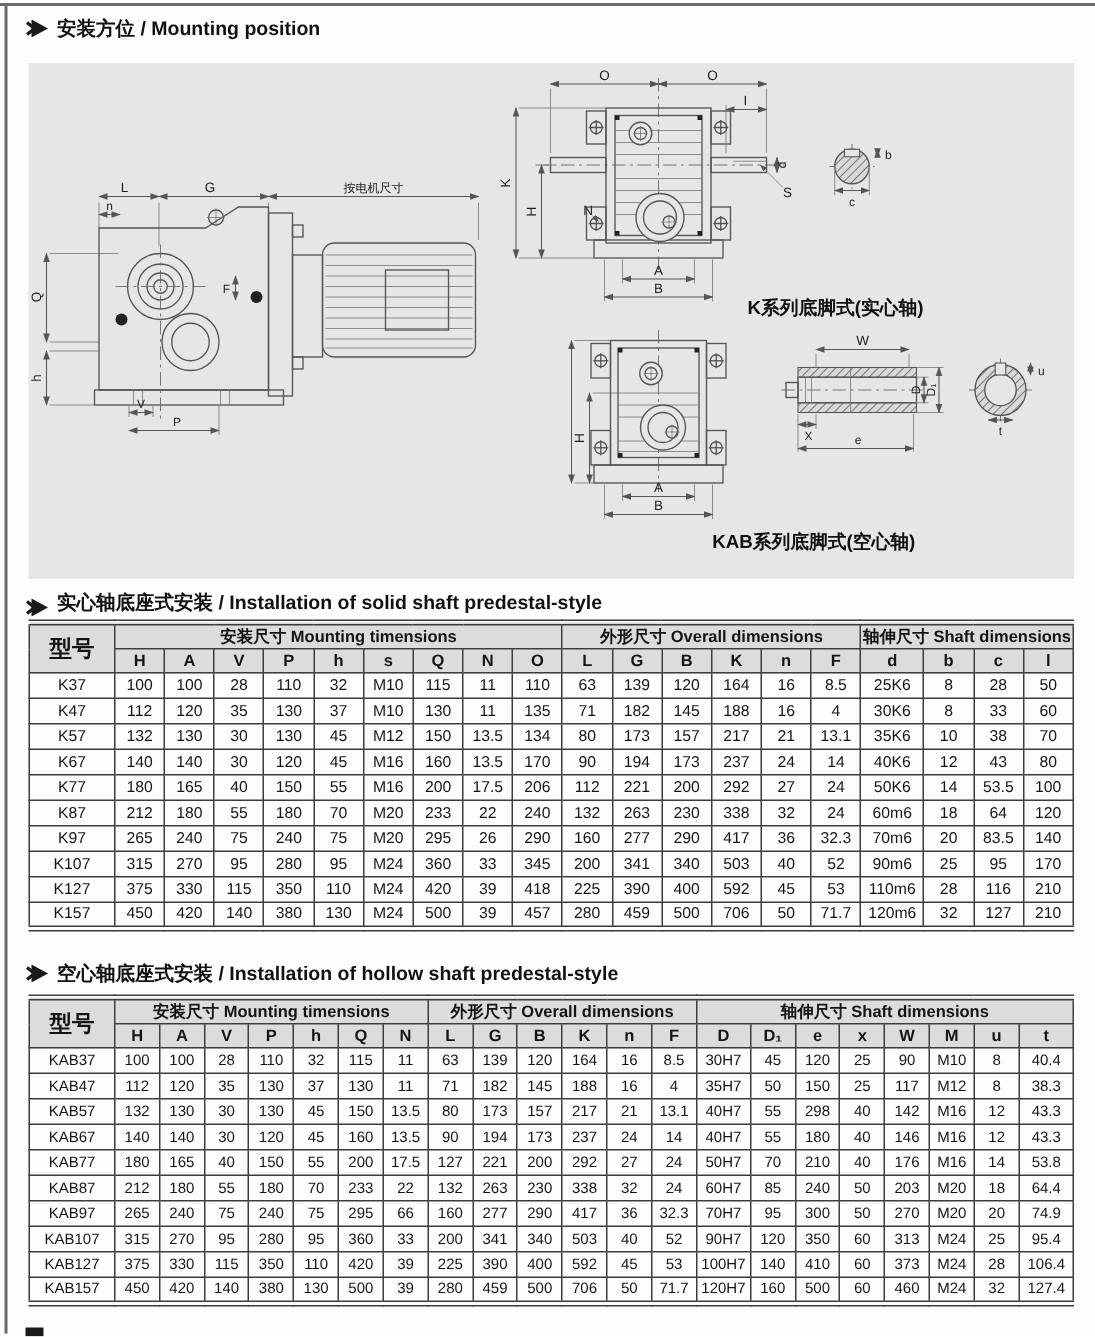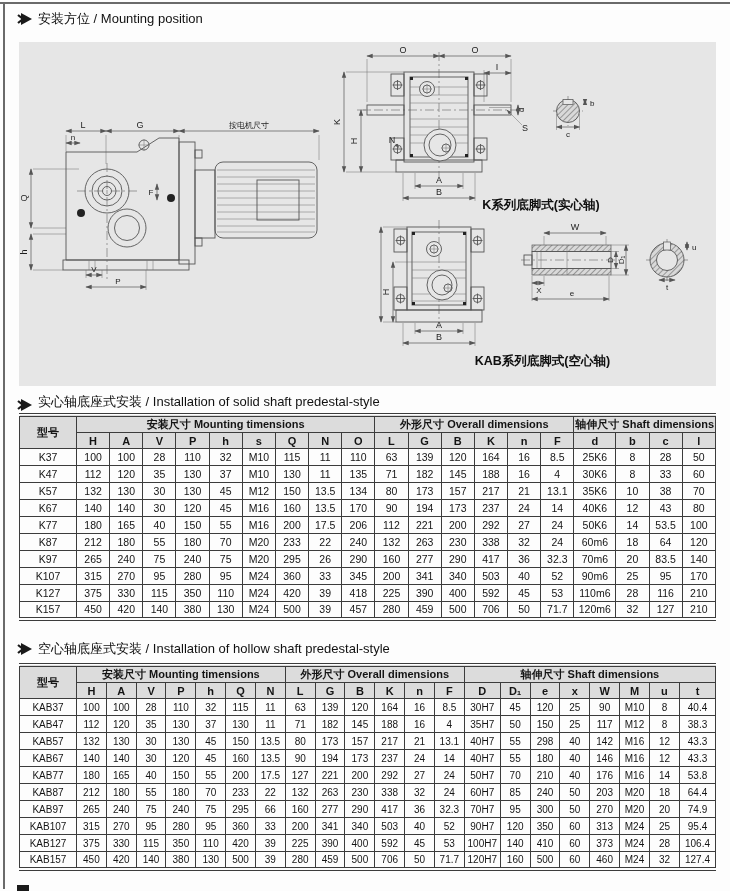--- a/index.html
+++ b/index.html
@@ -3,42 +3,42 @@
 <meta charset="utf-8">
 <style>
   * { margin:0; padding:0; box-sizing:border-box; }
   html,body { background:#fff; }
   body { width:730px; height:891px; font-family:"Liberation Sans","DejaVu Sans",sans-serif; }
   .page { position:relative; width:730px; height:891px; background:#fdfdfd; overflow:hidden; }
   .rule-top { position:absolute; left:0; top:2px; width:730px; height:2px; background:#6a6a6a; }
   .rule-left { position:absolute; left:3px; top:2px; width:2px; height:887px; background:#6a6a6a; }
 
   .sec-header { position:absolute; left:17px; display:flex; align-items:center; gap:6px;
-                font-size:13px; font-weight:normal; color:#111; white-space:nowrap; }
+                font-size:13px; font-weight:bold; color:#111; white-space:nowrap; }
   #hdr1 { top:10px; }
   #hdr2 { top:393px;align-items:flex-end; }
   #hdr3 { top:640px; }
   .flag { flex:0 0 auto; }
 
   .panel { position:absolute; left:19px; top:42px; width:697px; height:344px; background:#e6e6e6; }
   .panel svg { position:absolute; left:0; top:0; }
   .cap { position:absolute; font-weight:bold; font-size:12.5px; color:#101010; text-align:center; }
-  .cap-k   { left:442px; top:155px; width:160px; }
+  .cap-k   { left:458px; top:155px; width:160px; }
   .cap-kab { left:436px; top:311px; width:175px; }
 
   .tbl { position:absolute; left:19px; width:697px; border-collapse:collapse; table-layout:fixed;
          border-top:4px double #3c3c3c; border-bottom:4px double #3c3c3c; }
   #table1 { top:413px; }
   #table2 { top:663px; }
   .tbl th, .tbl td { border:1px solid #3c3c3c; text-align:center; vertical-align:middle;
                      white-space:nowrap; overflow:visible; color:#141414; }
   .tbl th { background:#dcdcdc; font-weight:bold; }
   .group-h { font-size:11px; height:17px; }
   .col-h   { font-size:11px; height:16px; }
-  .model-h { font-size:11px; }
+  .model-h { font-size:15px; }
   #table1 td { font-size:10.5px; height:17px; padding:1px 0; }
   #table2 td { font-size:10px;   height:17px; padding:1px 0; }
 
   .next-partial { position:absolute; left:17px; top:885px; width:12px; height:6px; background:#1a1a1a; }
 
   
   .ln  { fill:none; stroke:#555; stroke-width:0.9; }
   .dim { fill:none; stroke:#555; stroke-width:0.7; }
   .ext { fill:none; stroke:#777; stroke-width:0.55; }
   .cl  { fill:none; stroke:#666; stroke-width:0.6; stroke-dasharray:9 3 2 3; }

